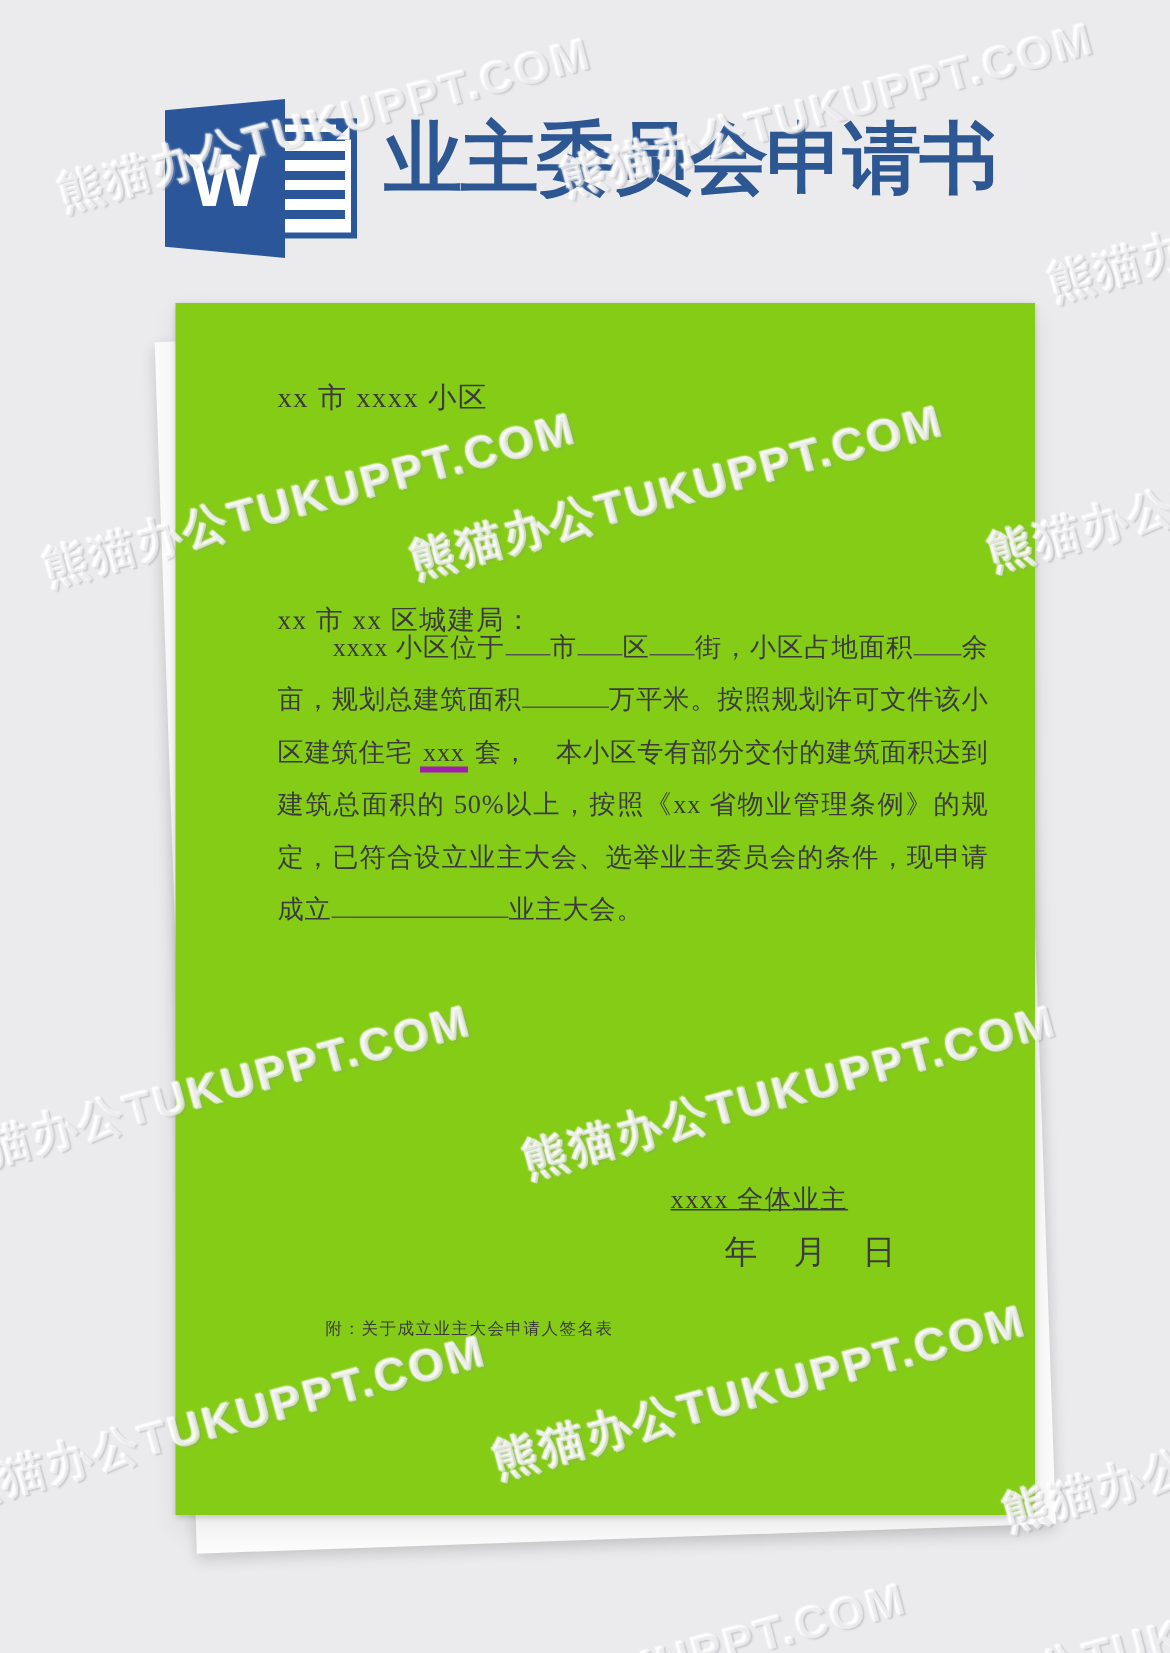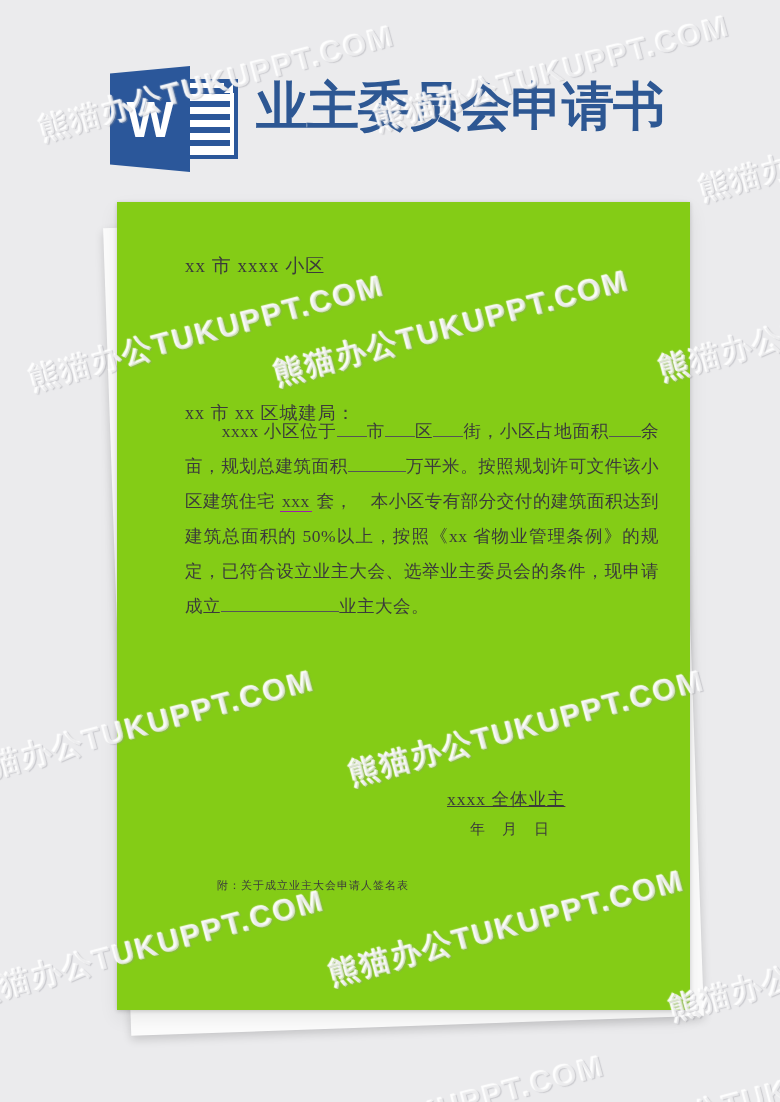--- a/index.html
+++ b/index.html
@@ -75,28 +75,28 @@
     position:absolute;left:68px;top:212px;width:474px;
     font-size:17.5px;line-height:35px;letter-spacing:0.5px;
   }
   .para{margin:0;text-indent:2.1em;text-align:justify;}
   .closing{margin:6px 0 0 0;text-indent:2.1em;}
   .blank{
     display:inline-block;border-bottom:1px solid #555;
     height:1em;vertical-align:baseline;
   }
   .w30{width:30px;} .w32{width:32px;} .w58{width:58px;} .w118{width:118px;}
-  .u-x{border-bottom:1px solid #a21caf;padding:0 2px;}
+  .u-x{border-bottom:4px solid #a21caf;padding:0 2px;}
   .signature{
     position:absolute;left:330px;top:585px;
     font-size:17.5px;letter-spacing:1px;white-space:nowrap;text-decoration:underline;
   }
   .date-line{
-    position:absolute;left:353px;top:618px;
-    font-size:15px;letter-spacing:1px;white-space:nowrap;
+    position:absolute;left:366px;top:618px;
+    font-size:22px;letter-spacing:1px;white-space:nowrap;
   }
   .attachment{
     position:absolute;left:100px;top:676px;
     font-size:11px;letter-spacing:1px;white-space:nowrap;
   }
 
   
   .wm-layer{position:absolute;inset:0;z-index:4;pointer-events:none;}
   .wm{
     position:absolute;

